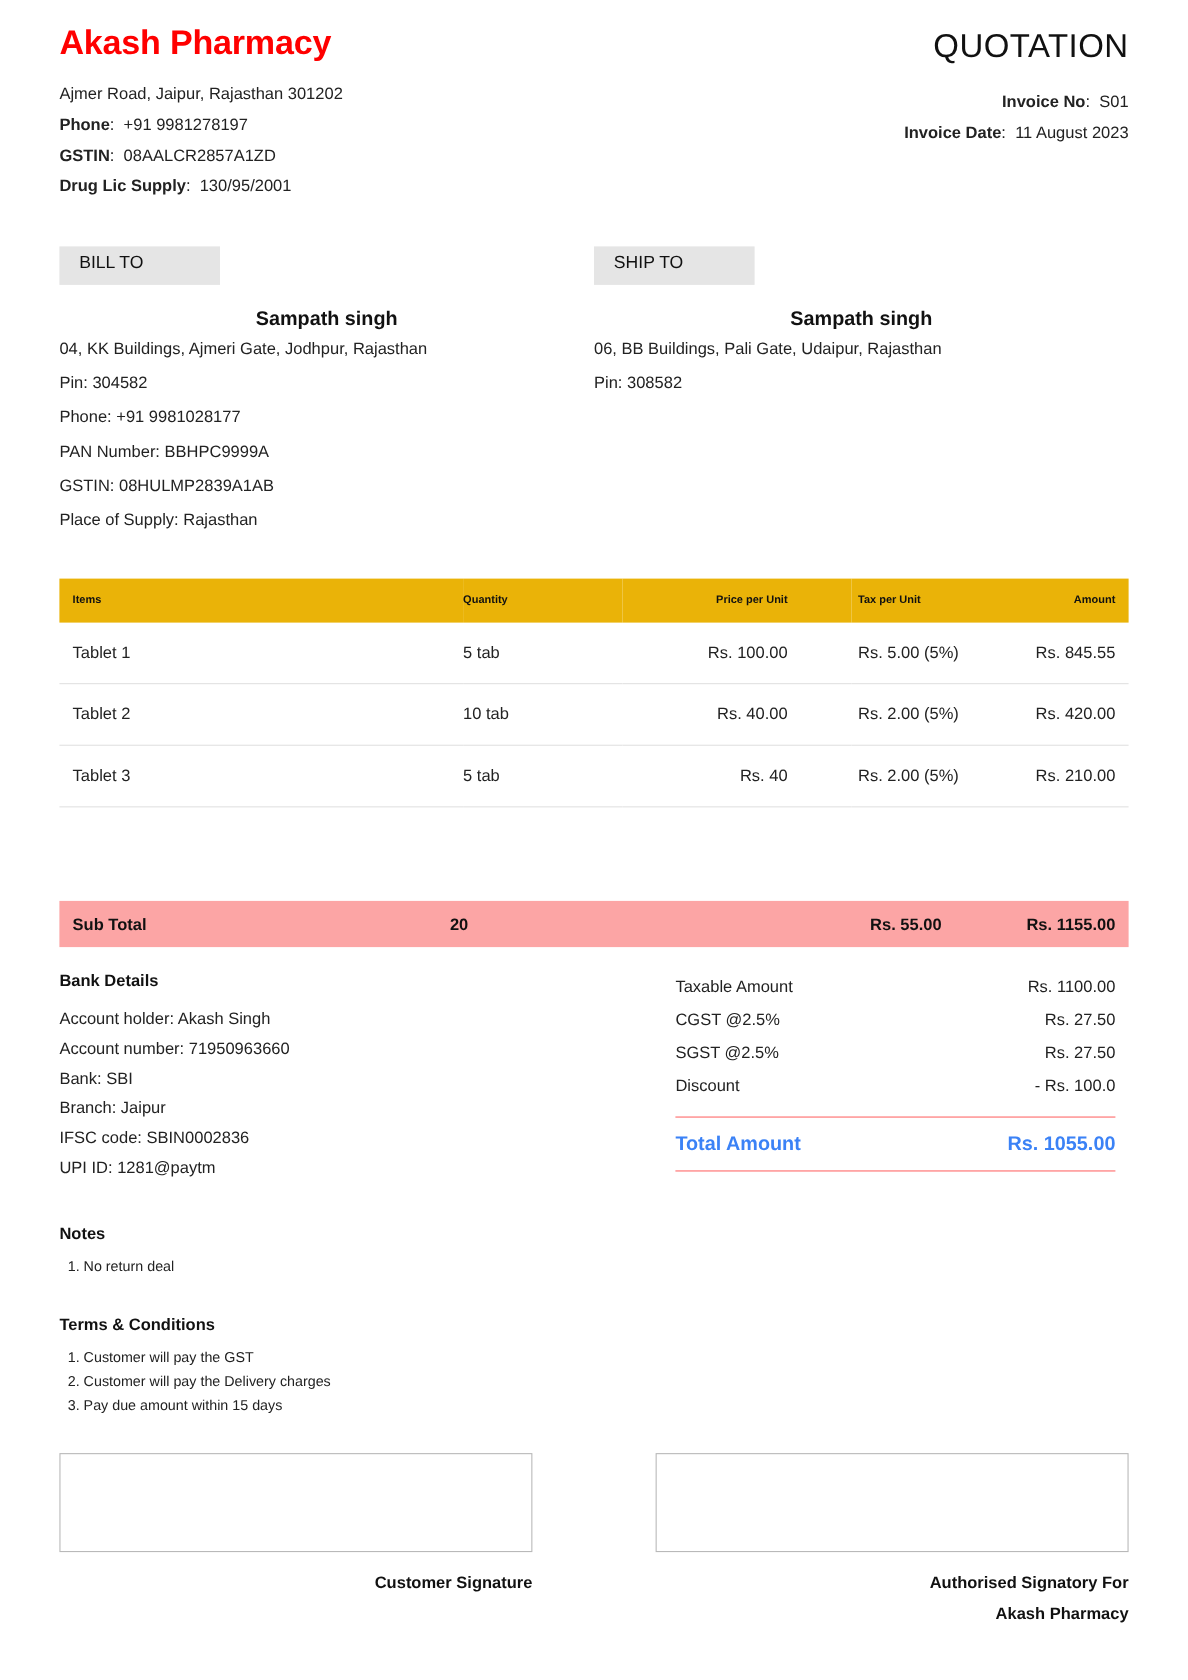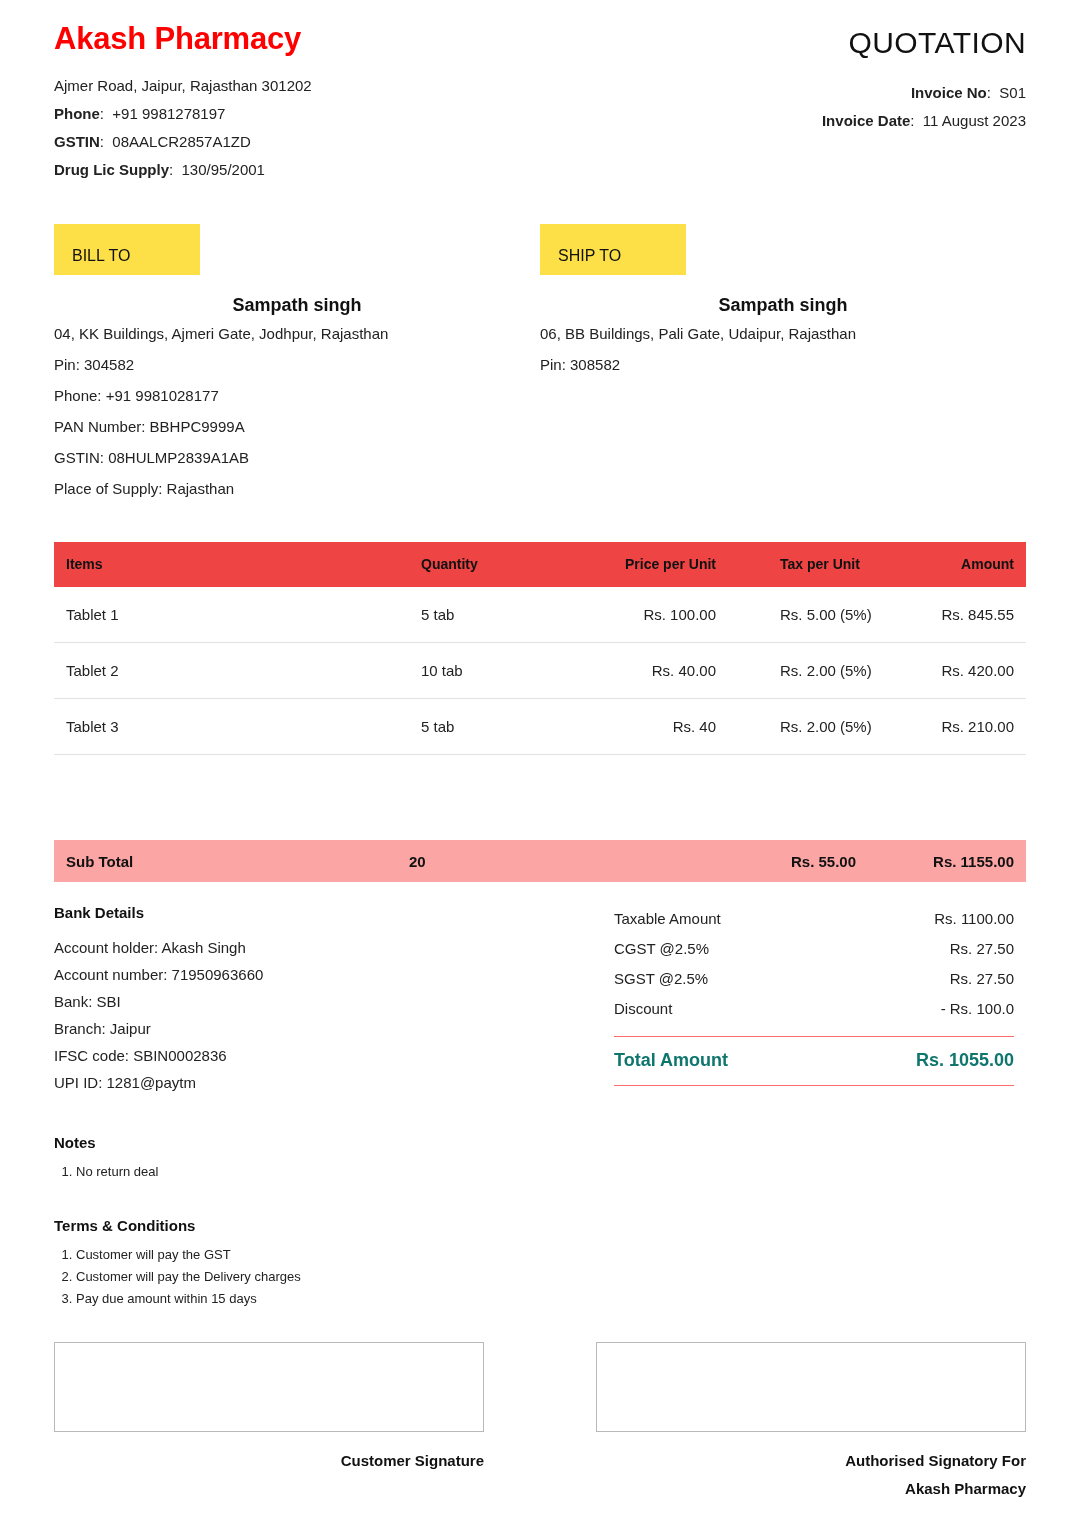--- a/index.html
+++ b/index.html
@@ -65,24 +65,24 @@
 
   
   .parties {
     display: flex;
     margin-top: 40px;
   }
   .party {
     width: 486px;
   }
   .party-badge {
-    background: #fde047;
+    background: #e5e5e5;
     color: #111;
     font-size: 16px;
-    padding: 23px 0 10px 18px;
+    padding: 7px 0 10px 18px;
     width: 146px;
     box-sizing: border-box;
   }
   .party-name {
     font-size: 18px;
     font-weight: bold;
     margin-top: 20px;
     color: #111;
     text-align: center;
   }
@@ -94,23 +94,23 @@
   }
 
   
   .items {
     margin-top: 40px;
     width: 972px;
     border-collapse: collapse;
     table-layout: fixed;
   }
   .items th {
-    background: #ef4444;
-    color: #111;
-    font-size: 14px;
+    background: #eab308;
+    color: #111;
+    font-size: 10px;
     font-weight: bold;
     padding: 14px 0 15px 0;
     text-align: left;
   }
   .items th.c-items { padding-left: 12px; width: 355px; }
   .items th.c-qty   { width: 145px; }
   .items th.c-price { width: 150px; text-align: right; padding-right: 58px;}
   .items th.c-tax   { width: 160px; padding-left: 6px; }
   .items th.c-amt   { text-align: right; padding-right: 12px; }
   .items td {
@@ -174,21 +174,21 @@
   .tot-row .val { min-width: 120px; text-align: right; }
   .tot-sep {
     border-top: 1px solid #ff6b6b;
     margin-top: 12px;
   }
   .grand {
     display: flex;
     justify-content: space-between;
     font-size: 18px;
     font-weight: bold;
-    color: #0f766e;
+    color: #3b82f6;
     padding: 13px 0 14px 0;
     border-bottom: 1px solid #ff6b6b;
   }
 
   
   .notes { margin-top: 38px; }
   .sec-title {
     font-size: 15px;
     font-weight: bold;
     color: #111;

